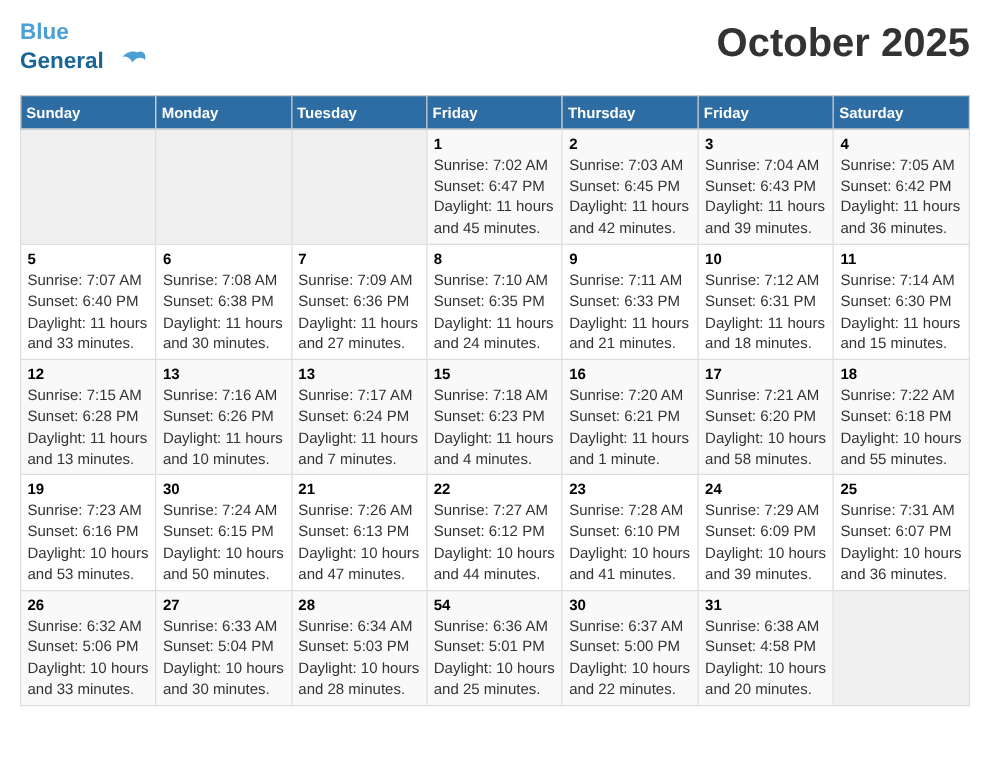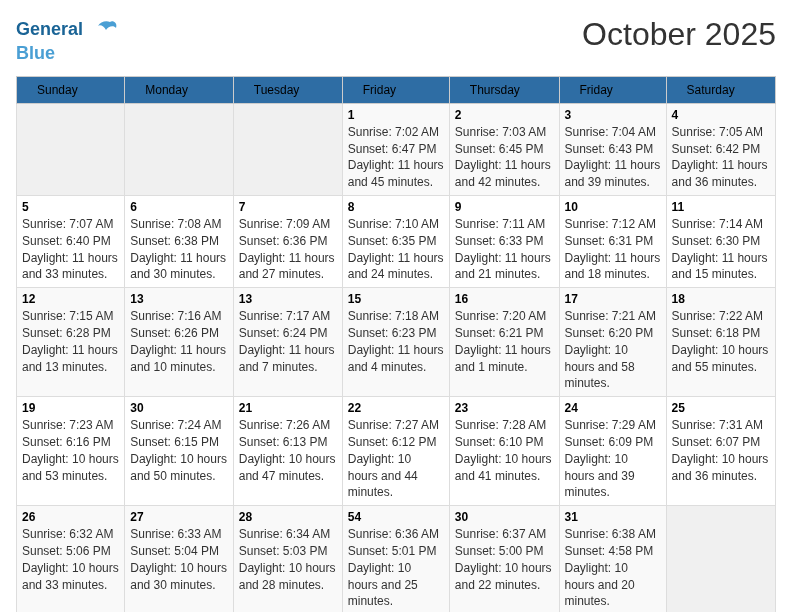--- a/index.html
+++ b/index.html
@@ -32,39 +32,39 @@
     .logo-icon {
       width: 28px;
       height: 28px;
       margin-left: 2px;
     }
     .title-block {
       text-align: right;
     }
     .month-title {
       font-size: 32px;
-      font-weight: normal;
+      font-weight: bold;
       color: #333;
     }
     .subtitle {
       font-size: 14px;
       color: #555;
     }
     table {
       width: 100%;
       border-collapse: collapse;
       font-size: 11px;
     }
     thead tr th {
       background-color: #2e6da4;
-      color: #000000;
-      padding: 6px 20px;
+      color: #ffffff;
+      padding: 6px 4px;
       text-align: left;
       font-size: 12px;
-      font-weight: normal;
+      font-weight: bold;
       border: 1px solid #ccc;
     }
     tbody tr {
       vertical-align: top;
     }
     tbody tr:nth-child(odd) {
       background-color: #f9f9f9;
     }
     tbody tr:nth-child(even) {
       background-color: #ffffff;
@@ -90,27 +90,27 @@
       background: #f0f0f0;
     }
   </style>
 </head>
 <body>
 
 <div class="header">
   <div class="logo">
     <div>
       <div class="logo-text">
+        <span style="color:#4a9fd4;">Blue</span>
+      </div>
+      <div class="logo-text">
         <span>General</span>
         <svg class="logo-icon" viewBox="0 0 28 20" style="display:inline-block;vertical-align:middle;">
           <path d="M20 2 C22 0, 28 2, 26 8 C24 5, 18 6, 16 10 C14 6, 10 4, 8 6 C10 2, 16 0, 20 2Z" fill="#4a9fd4"></path>
         </svg>
-      </div>
-      <div class="logo-text">
-        <span style="color:#4a9fd4;">Blue</span>
       </div>
     </div>
   </div>
   <div class="title-block">
     <div class="month-title">October 2025</div>
   </div>
 </div>
 
 <table>
   <thead>

